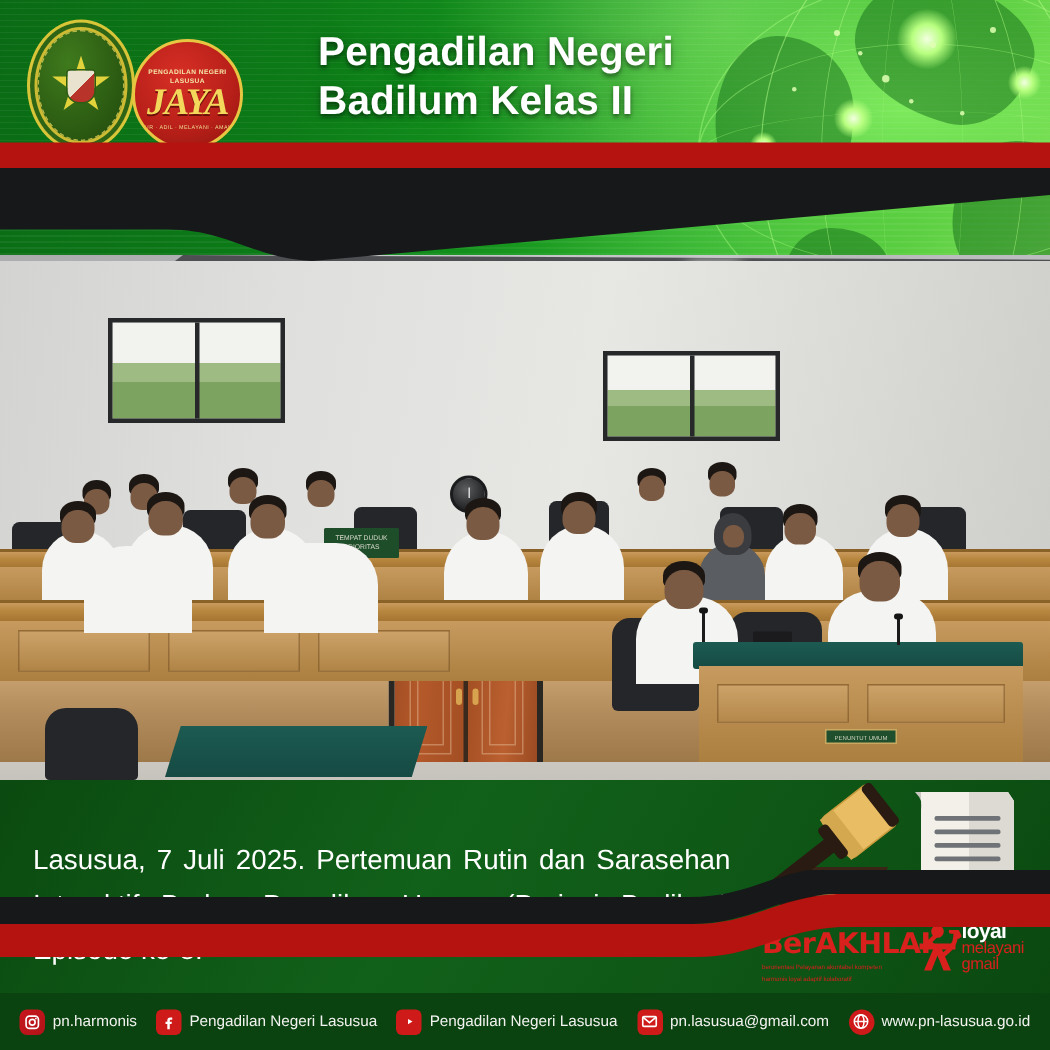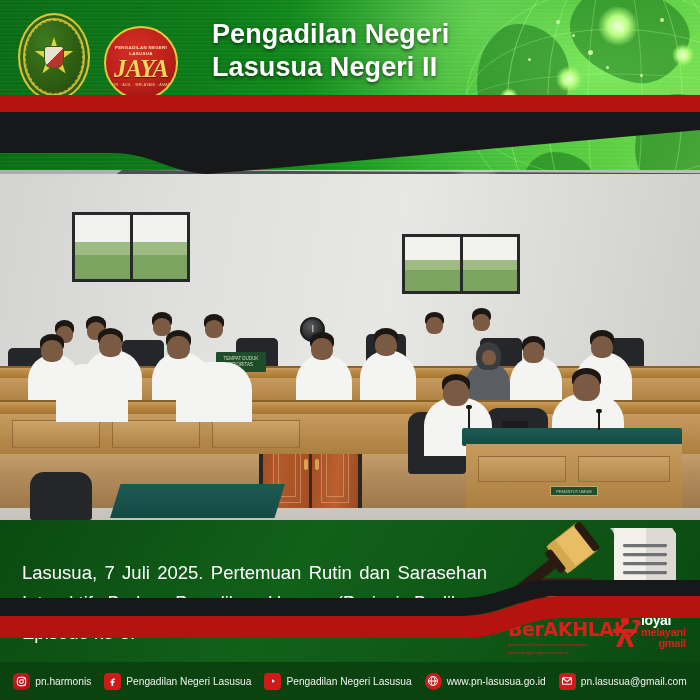--- a/index.html
+++ b/index.html
@@ -112,21 +112,21 @@
     clip-path: polygon(50% 0%, 61% 35%, 98% 35%, 68% 57%, 79% 91%, 50% 70%, 21% 91%, 32% 57%, 2% 35%, 39% 35%);
   }
   .emblem-shield {
     position: absolute;
     width: 20px; height: 23px;
     background: linear-gradient(135deg, #e8e2cf 0 50%, #b8332a 50% 100%);
     border: 1px solid #2f5c14;
     border-radius: 3px 3px 9px 9px;
   }
   .logo-jaya {
-    left: 104px; top: 26px;
+    left: 88px; top: 26px;
     width: 74px; height: 74px; align-items: flex-end;
   }
   .jaya-circle {
     position: relative;
     width: 74px; height: 74px; border-radius: 50%;
     background: radial-gradient(circle at 42% 32%, #d72f26 0%, #b61f18 60%, #8f140f 100%);
     border: 2px solid #e8c642;
     display: flex; flex-direction: column;
     align-items: center; justify-content: center;
     overflow: hidden;
@@ -360,22 +360,22 @@
   }
   .bangga {
     position: absolute; left: 612px; top: 614px; z-index: 9;
     display: flex; align-items: center; gap: 3px;
   }
   .bangga-txt1 {
     font-size: 14px; font-weight: bold; color: #ffffff;
     line-height: .95; letter-spacing: -.4px;
   }
   .bangga-txt2 {
-    font-size: 11px; font-weight: bold; color: #d8201c;
-    line-height: 1; letter-spacing: -.3px; text-align: right;
+    font-size: 11px; font-weight: normal; color: #d8201c;
+    line-height: 1; letter-spacing: -.3px;
   }
 
   
   .footer {
     position: absolute; left: 0; bottom: 0;
     width: 700px; height: 38px;
     background: #0a4210;
     display: flex; align-items: center;
     justify-content: center; gap: 13px;
     z-index: 20;
@@ -439,21 +439,21 @@
           <span>PENGADILAN NEGERI</span><br>
           <span>LASUSUA</span>
         </div>
         <div class="jaya-main">JAYA</div>
         <div class="jaya-bot">JUJUR · ADIL · MELAYANI · AMANAH</div>
       </div>
     </div>
 
     <div class="title-block">
       <div class="title-line">Pengadilan Negeri</div>
-      <div class="title-line">Lasusua Negeri II</div>
+      <div class="title-line">Badilum Kelas II</div>
     </div>
   </div>
 
   <div class="photo">
     <div class="ceiling"></div>
     <div class="ceiling-inner"></div>
     <div class="ceiling-edge"></div>
     <div class="lamp" style="left:133px; top:18px; width:24px; height:6px; transform:skewX(-22deg);"></div>
     <div class="lamp" style="left:460px; top:66px; width:30px; height:7px; transform:skewX(-16deg);"></div>
     <div class="lamp" style="left:565px; top:32px; width:38px; height:9px; transform:skewX(-14deg);"></div>
@@ -665,34 +665,34 @@
     <div class="fitem">
       <span class="ficon">
         <svg width="12" height="12" viewBox="0 0 24 24" fill="#fff">
           <path d="M10 8.5l6 3.5-6 3.5z"></path>
         </svg>
       </span>
       <span class="flabel">Pengadilan Negeri Lasusua</span>
     </div>
 
     <div class="fitem">
+      <span class="ficon">
+        <svg width="12" height="12" viewBox="0 0 24 24" fill="none" stroke="#fff" stroke-width="2.2">
+          <rect x="3" y="5.5" width="18" height="13" rx="1.6"></rect>
+          <path d="M3.6 6.5L12 13.5 20.4 6.5"></path>
+        </svg>
+      </span>
+      <span class="flabel">pn.lasusua@gmail.com</span>
+    </div>
+
+    <div class="fitem">
       <span class="ficon circ">
         <svg width="12" height="12" viewBox="0 0 24 24" fill="none" stroke="#fff" stroke-width="2">
           <circle cx="12" cy="12" r="9"></circle>
           <ellipse cx="12" cy="12" rx="4" ry="9"></ellipse>
           <line x1="3" y1="12" x2="21" y2="12"></line>
         </svg>
       </span>
       <span class="flabel">www.pn-lasusua.go.id</span>
     </div>
 
-    <div class="fitem">
-      <span class="ficon">
-        <svg width="12" height="12" viewBox="0 0 24 24" fill="none" stroke="#fff" stroke-width="2.2">
-          <rect x="3" y="5.5" width="18" height="13" rx="1.6"></rect>
-          <path d="M3.6 6.5L12 13.5 20.4 6.5"></path>
-        </svg>
-      </span>
-      <span class="flabel">pn.lasusua@gmail.com</span>
-    </div>
-
   </div>
 </div>
 
 </body></html>

